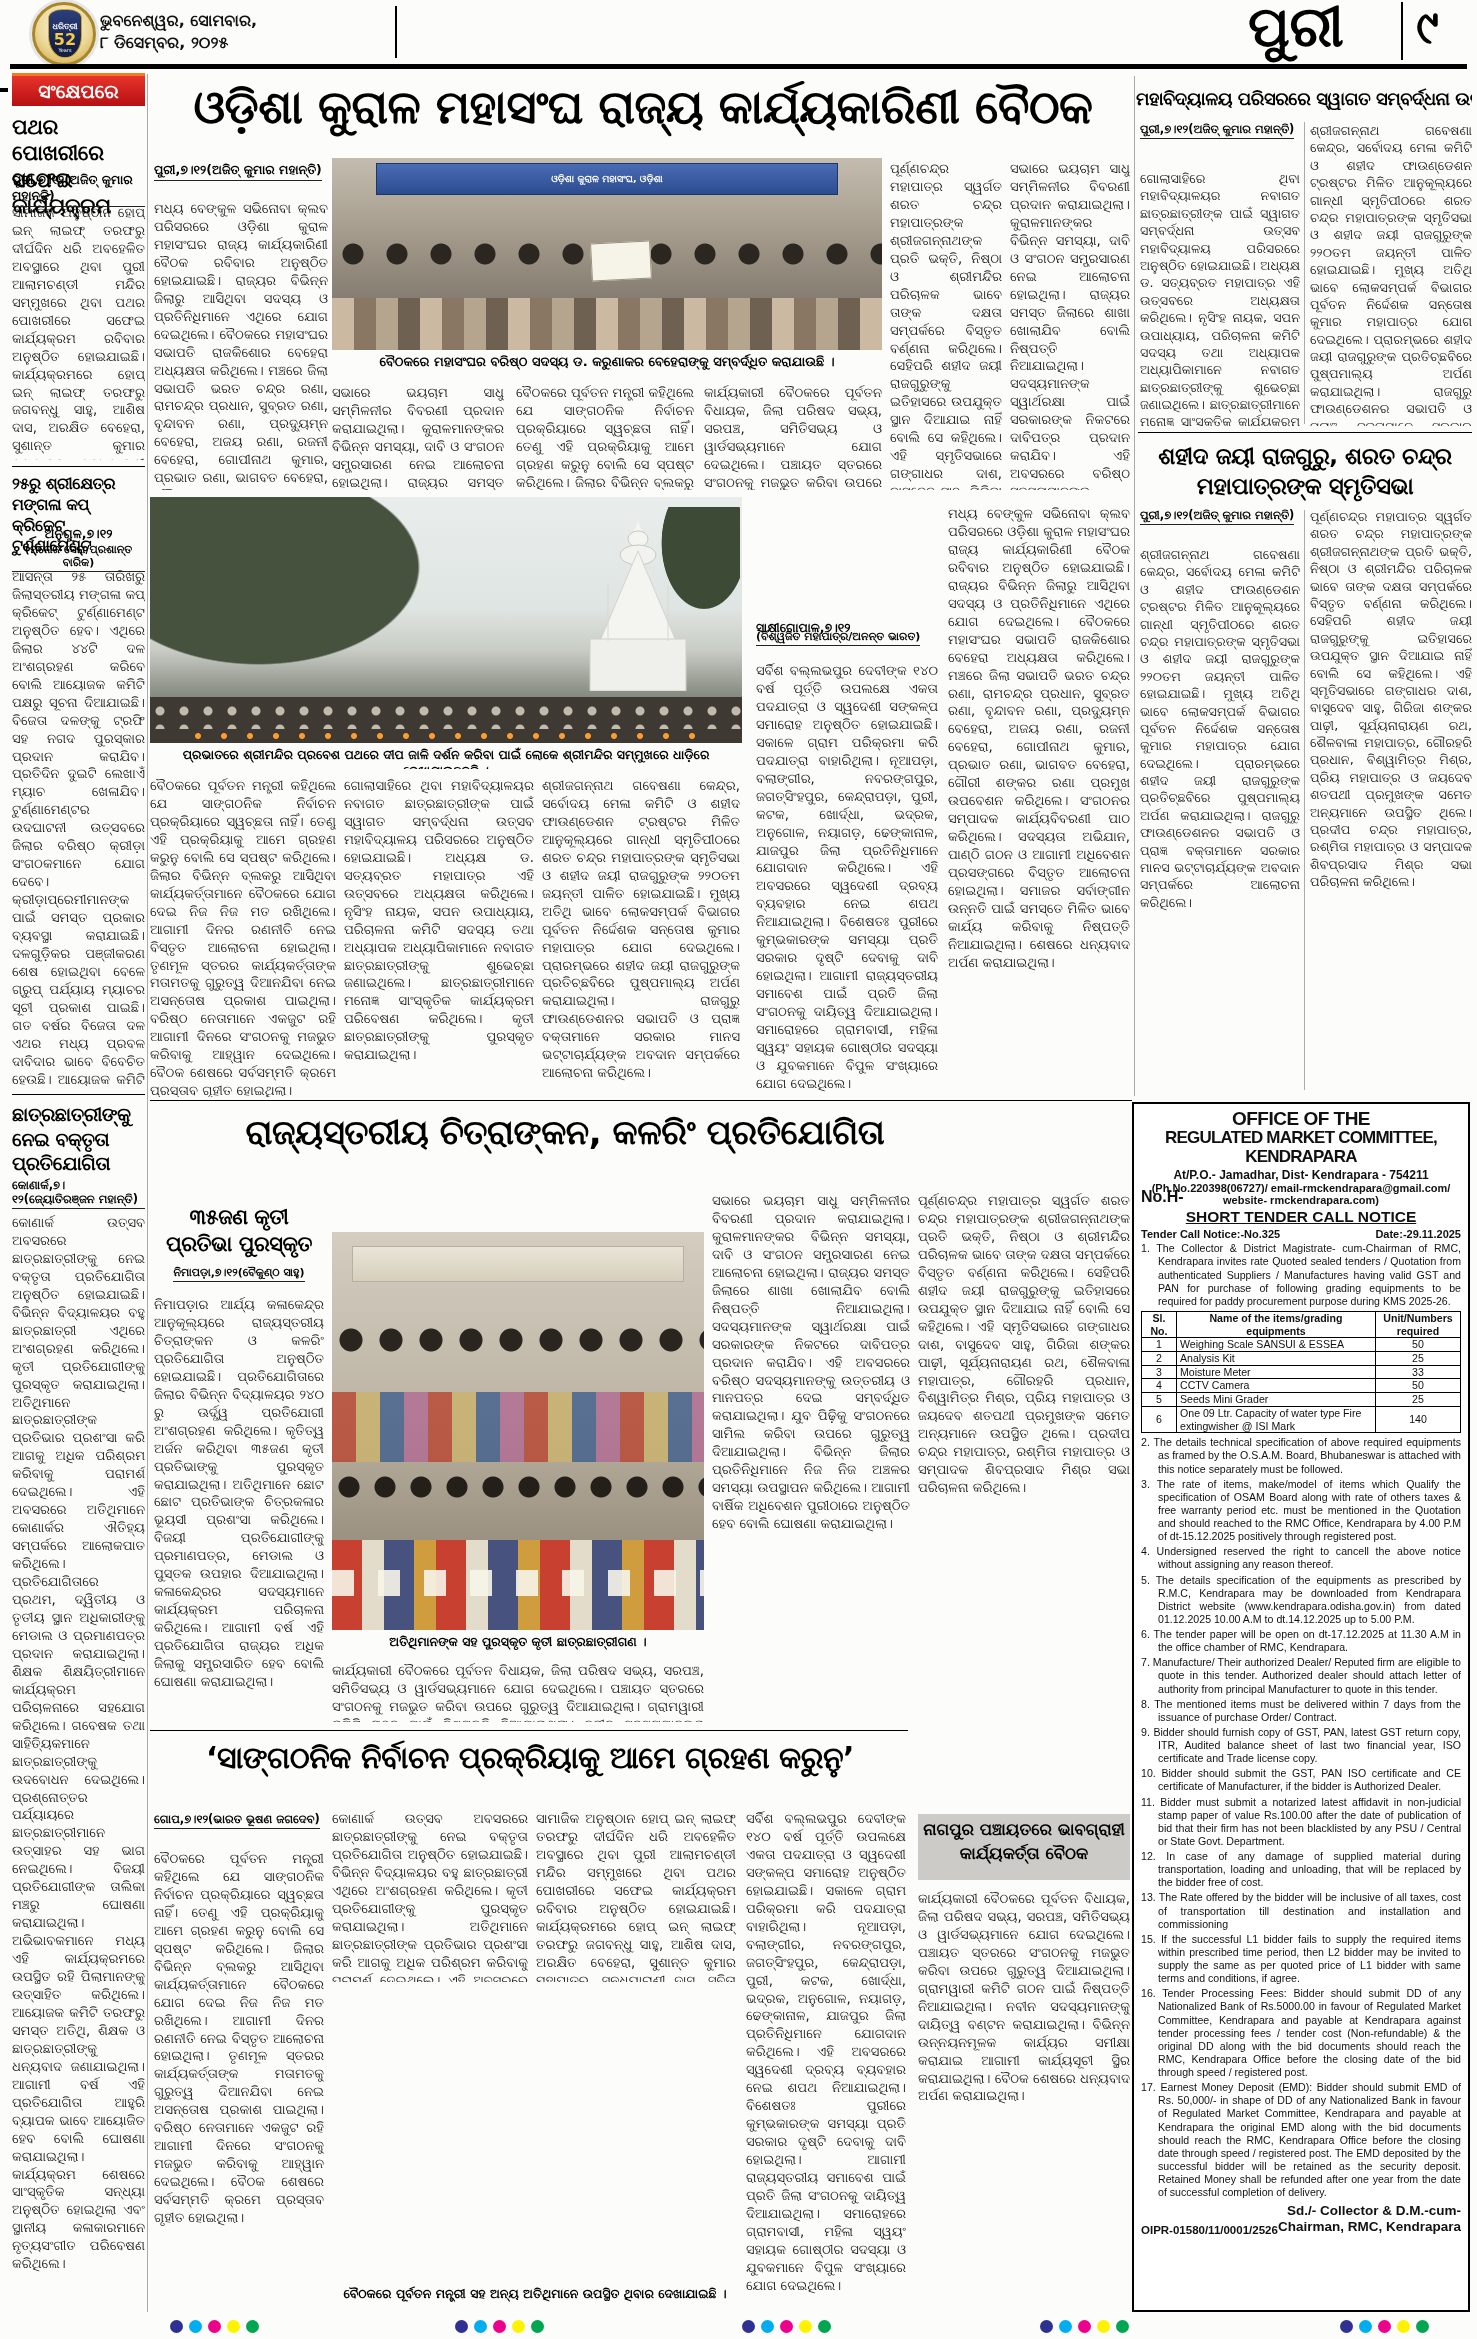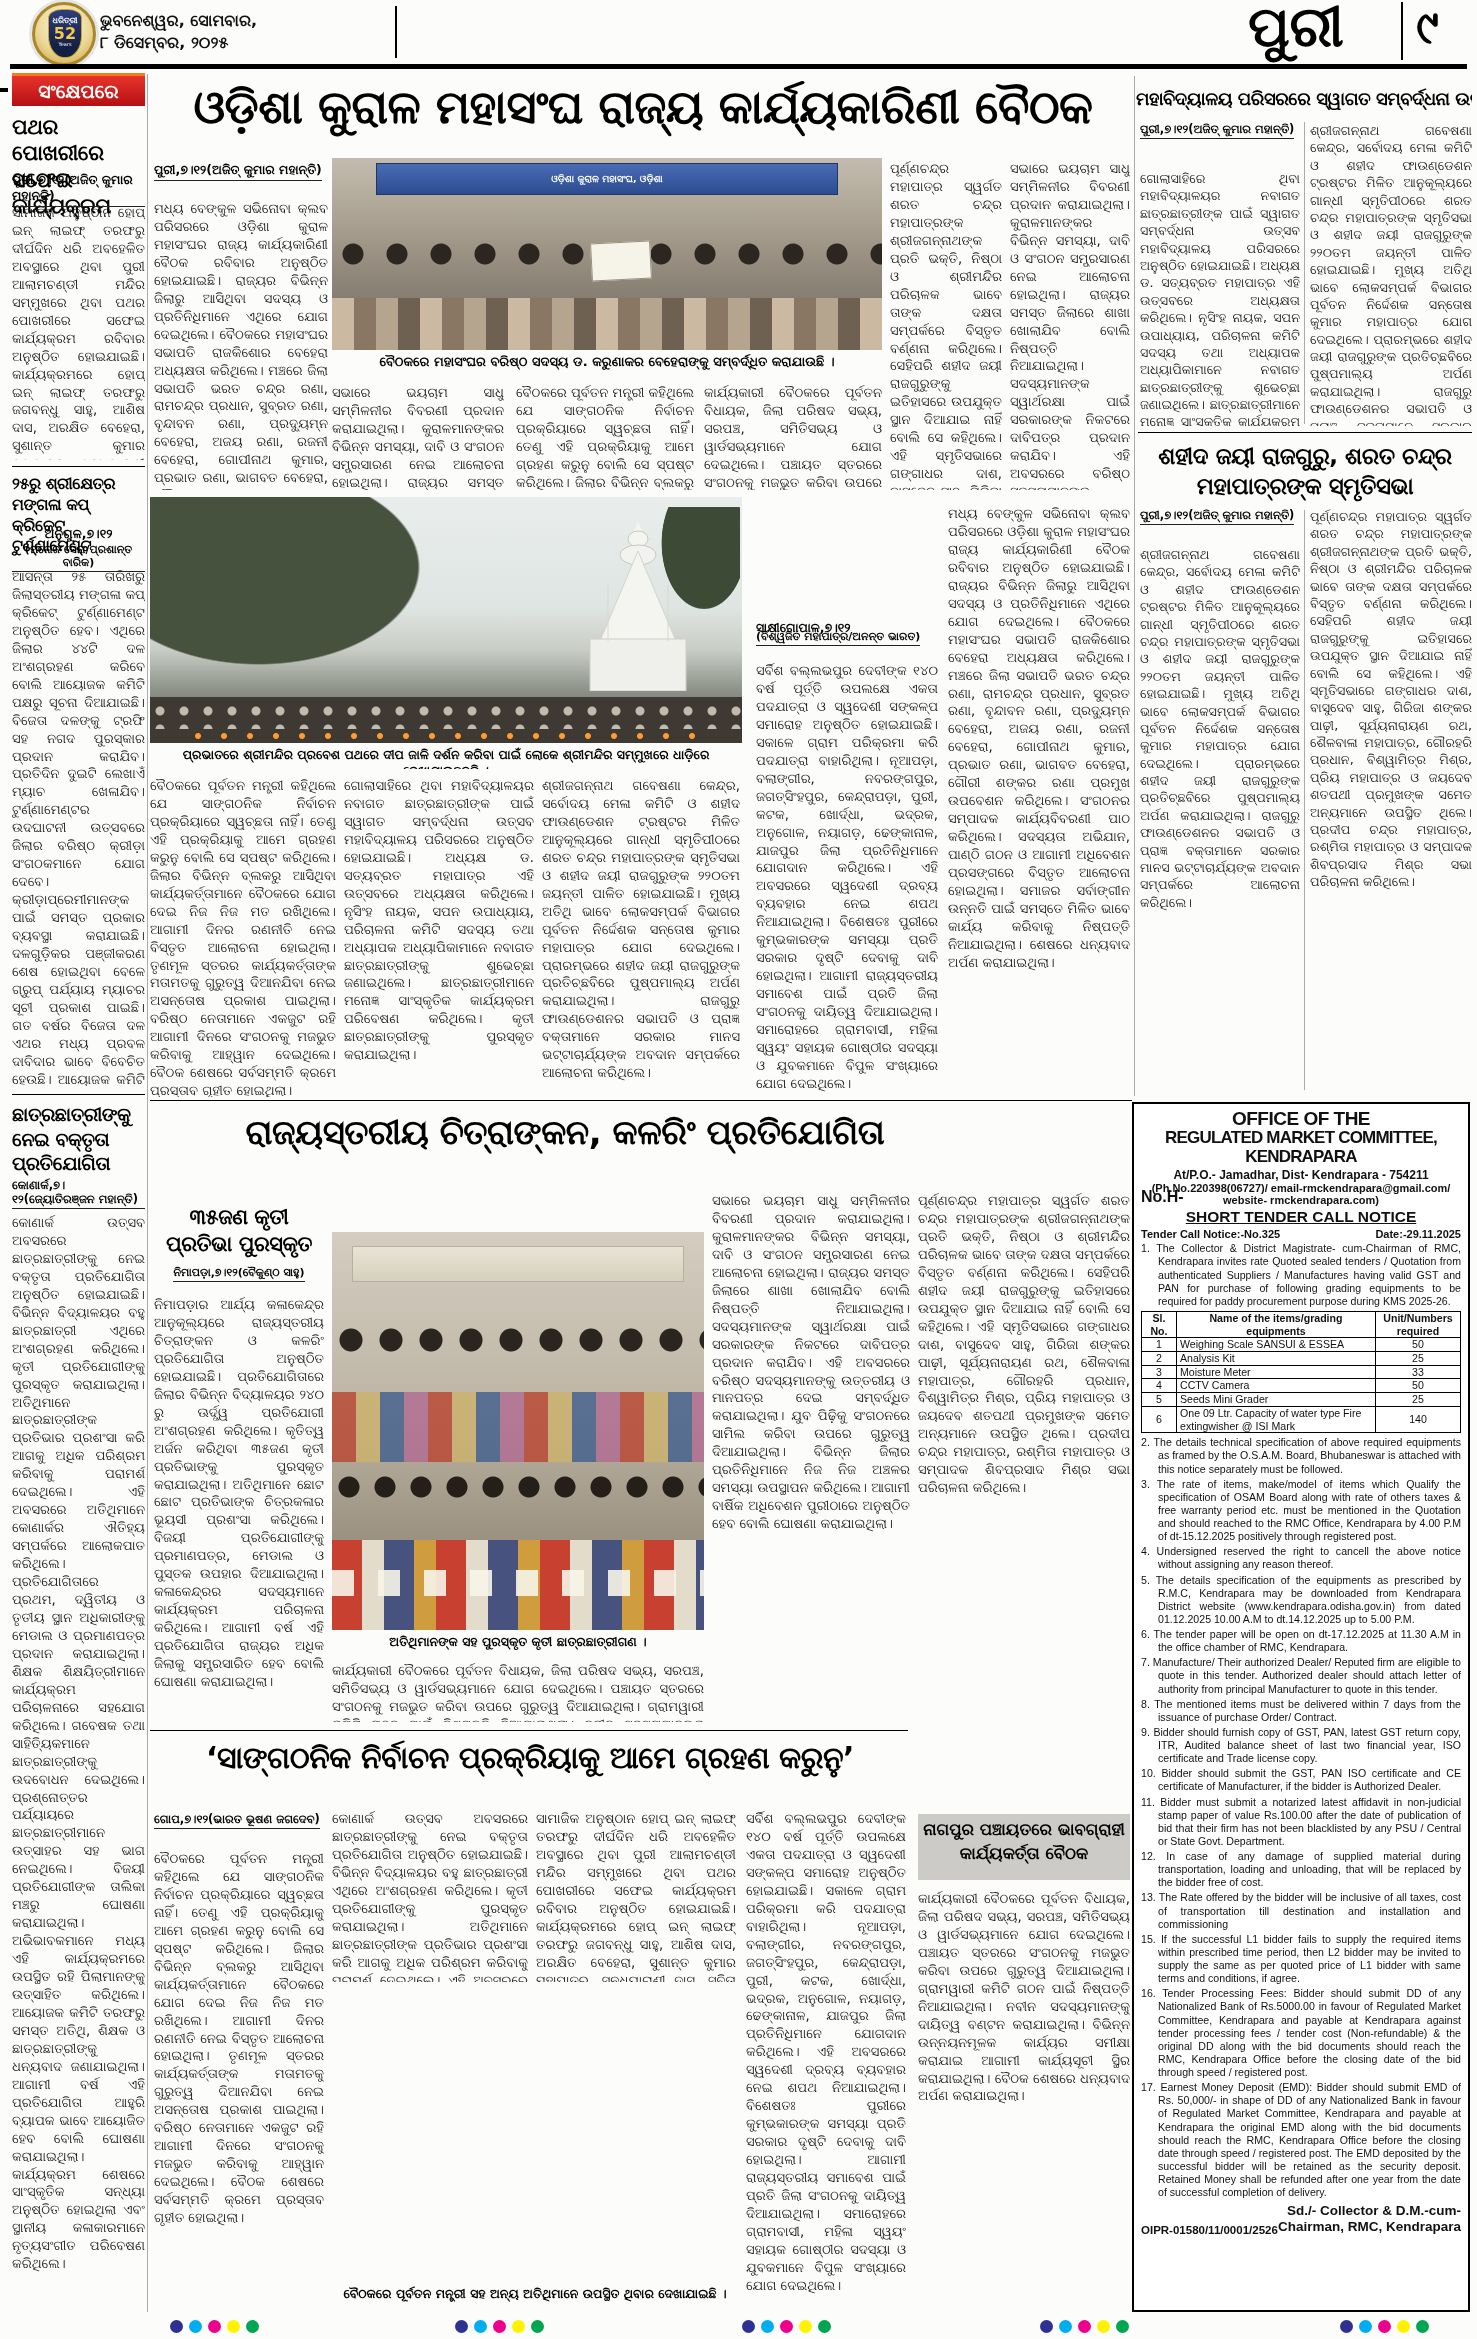--- a/index.html
+++ b/index.html
@@ -17,21 +17,21 @@
   .banner-red{background:linear-gradient(180deg,#e8342b,#b60f12);color:#fff;font-weight:bold;
               font-size:19px;text-align:center;line-height:30px;}
   
   .emblem{position:absolute;width:58px;height:58px;border-radius:50%;
           background:radial-gradient(circle at 50% 35%,#fdf6dd 0%,#ecd89a 55%,#caa43c 100%);
           border:3px solid #a8862b;box-shadow:0 0 0 3px #8f8f8f33;}
   .shield{position:absolute;left:13px;top:4px;width:32px;height:47px;
           background:linear-gradient(180deg,#2c3e7d 0%,#141f45 80%);
           border-radius:14px 14px 16px 16px / 9px 9px 22px 22px;border:1px solid #c9a227;
           text-align:center;}
-  .shield .pname{color:#fff;font-size:8px;font-weight:bold;display:block;margin-top:6px;}
+  .shield .pname{color:#fff;font-size:8px;font-weight:bold;display:block;margin-top:12px;}
   .shield .pyears{color:#f7c948;font-size:16px;font-weight:bold;display:block;line-height:15px;}
   .shield .pyl{color:#fff;font-size:5px;display:block;}
   
   .tbox{position:absolute;left:1132px;top:1102px;width:338px;height:1210px;border:2px solid #000;
         background:#fff;font-family:"Liberation Sans",sans-serif;box-sizing:border-box;
         padding:5px 7px;overflow:hidden;}
   .tbox .t1{font-size:19px;font-weight:bold;text-align:center;letter-spacing:-0.5px;line-height:1.05;}
   .tbox .t2{font-size:17px;font-weight:bold;text-align:center;letter-spacing:-0.8px;line-height:1.1;}
   .tbox .addr{font-size:12px;font-weight:bold;text-align:center;margin-top:2px;}
   .tbox .ph{font-size:11px;font-weight:bold;text-align:center;}

